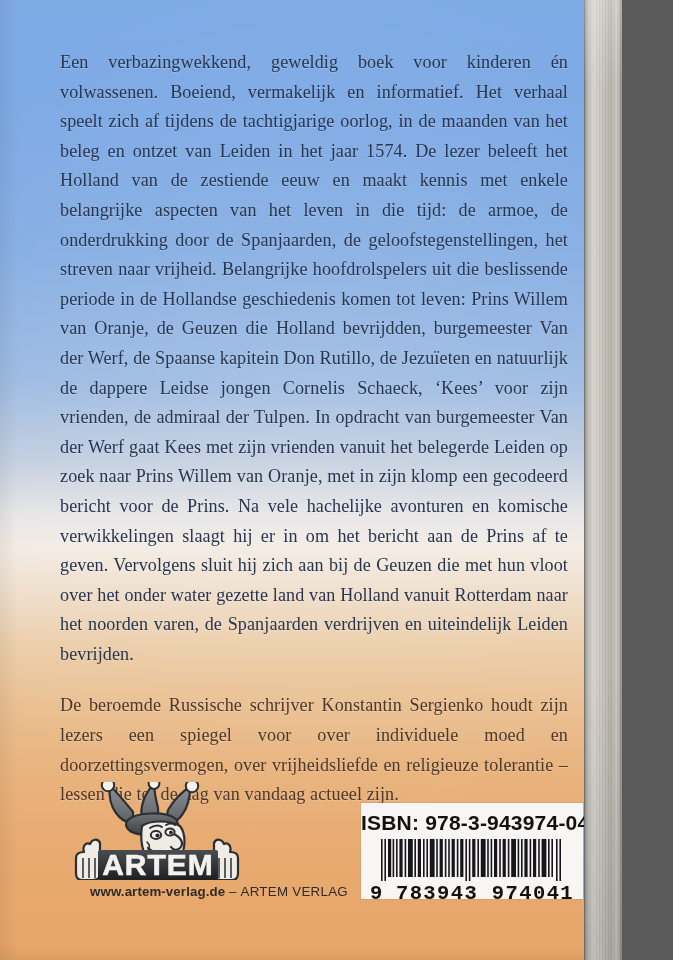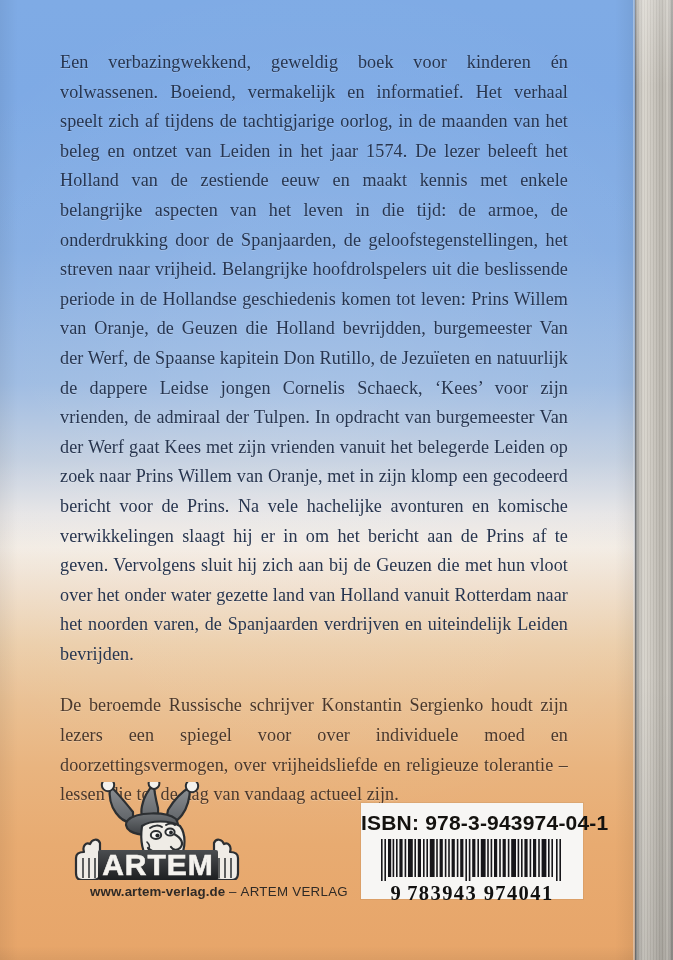--- a/index.html
+++ b/index.html
@@ -9,21 +9,21 @@
   }
   body {
     width: 673px;
     height: 960px;
     overflow: hidden;
     font-family: "Liberation Serif", serif;
   }
 
   #cover {
     position: relative;
-    width: 673px;
+    width: 622px;
     height: 960px;
     overflow: hidden;
     background: #9aa0a4;
   }
 
   
   #face {
     position: absolute;
     left: 0;
     top: 0;
@@ -173,21 +173,21 @@
     letter-spacing: 0.2px;
     white-space: nowrap;
   }
   #bars {
     width: 186px;
     height: 42px;
     margin: 4px auto 0 auto;
     display: block;
   }
   #barcode-digits {
-    font-family: Liberation Serif, serif;
+    font-family: Liberation Mono, monospace;
     font-size: 20.5px;
     font-weight: 700;
     color: #121110;
     text-align: center;
     margin-top: 1px;
     letter-spacing: 1.4px;
     white-space: nowrap;
   }
   #barcode-digits .q { letter-spacing: 0px; }
 </style>

